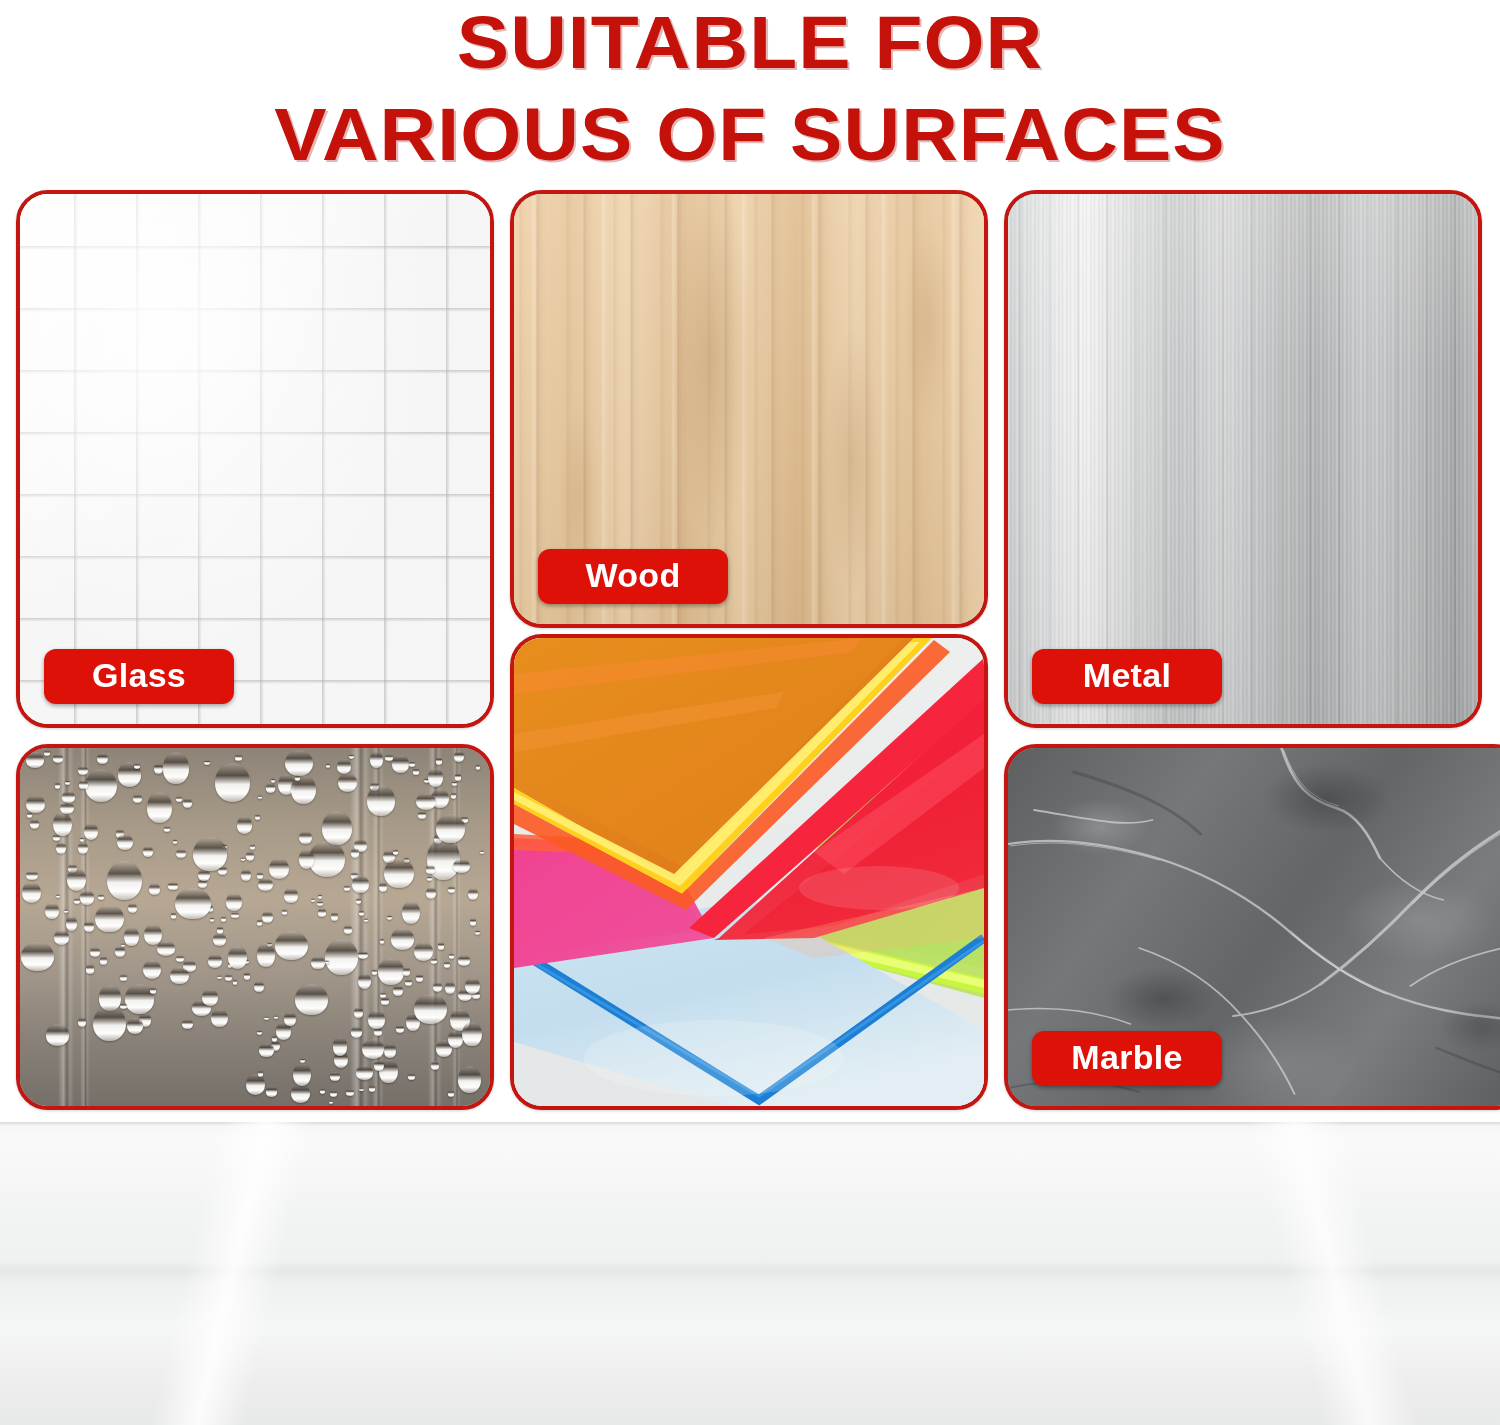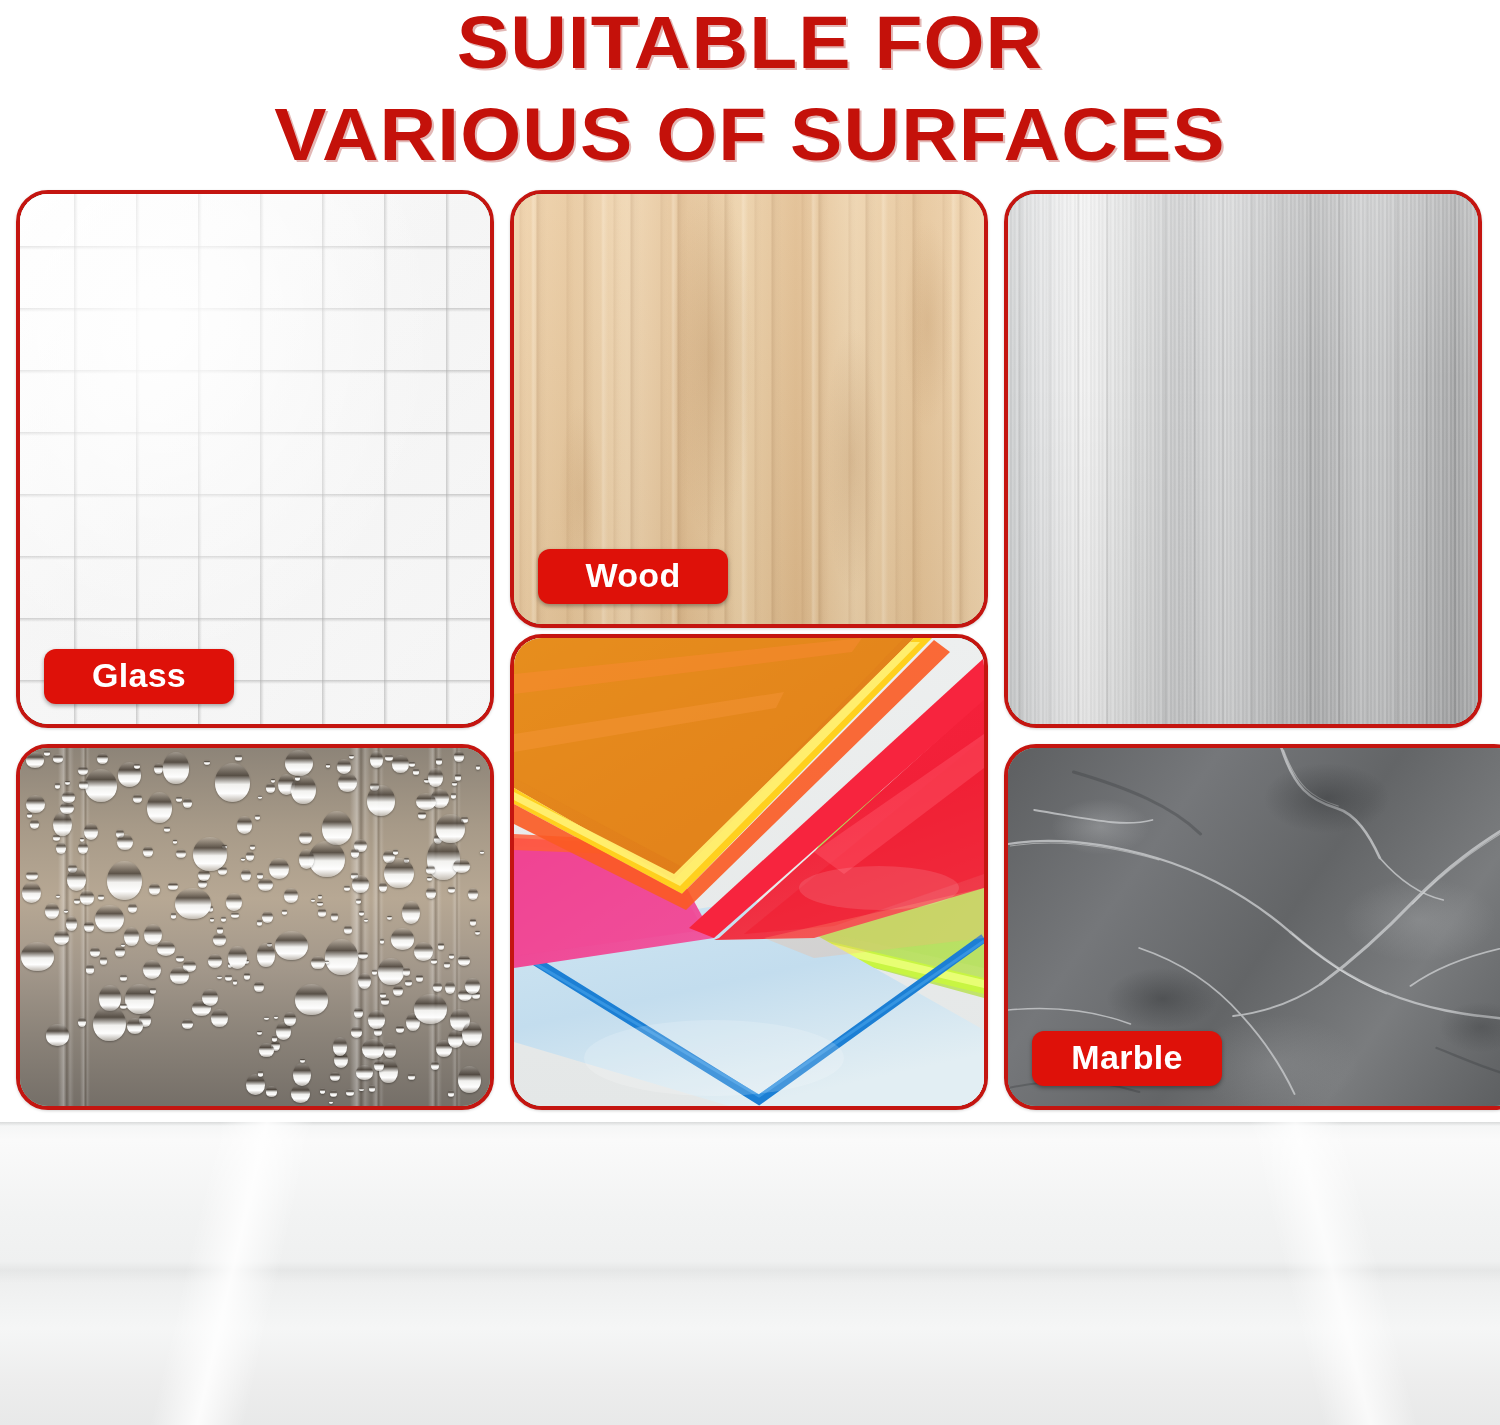--- a/index.html
+++ b/index.html
@@ -225,20 +225,21 @@
     <div class="badge">Glass</div>
   </div>
 
   <div class="panel p-wood">
     <div class="panel-inner tex-wood"></div>
     <div class="badge">Wood</div>
   </div>
 
   <div class="panel p-metal">
     <div class="panel-inner tex-metal"></div>
+    <div class="badge">Metal</div>
   </div>
 
   <div class="panel p-glass">
     <div class="panel-inner tex-glass">
       <div class="glass-streaks" id="glass-streaks">
           <div class="streak" style="left: 8.08511%; width: 3.40426%; opacity: 0.55;"></div>
           <div class="streak" style="left: 12.766%; width: 2.12766%; opacity: 0.4;"></div>
           <div class="streak" style="left: 70.2128%; width: 4.25532%; opacity: 0.6;"></div>
           <div class="streak" style="left: 74.8936%; width: 2.55319%; opacity: 0.45;"></div>
           <div class="streak" style="left: 86.8085%; width: 2.97872%; opacity: 0.5;"></div>

